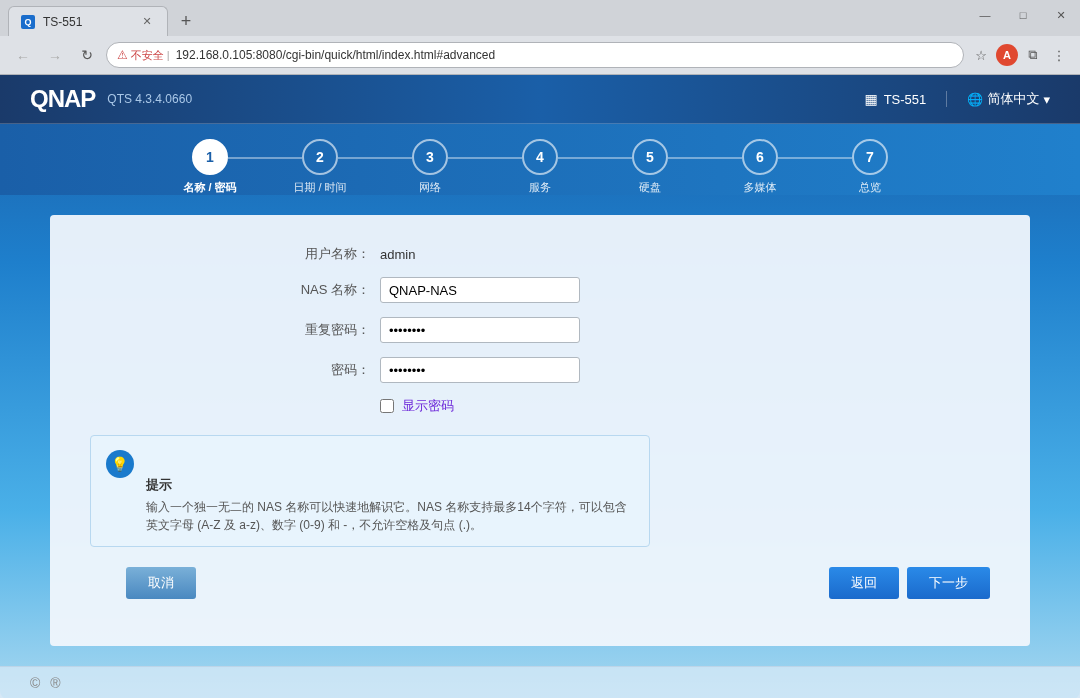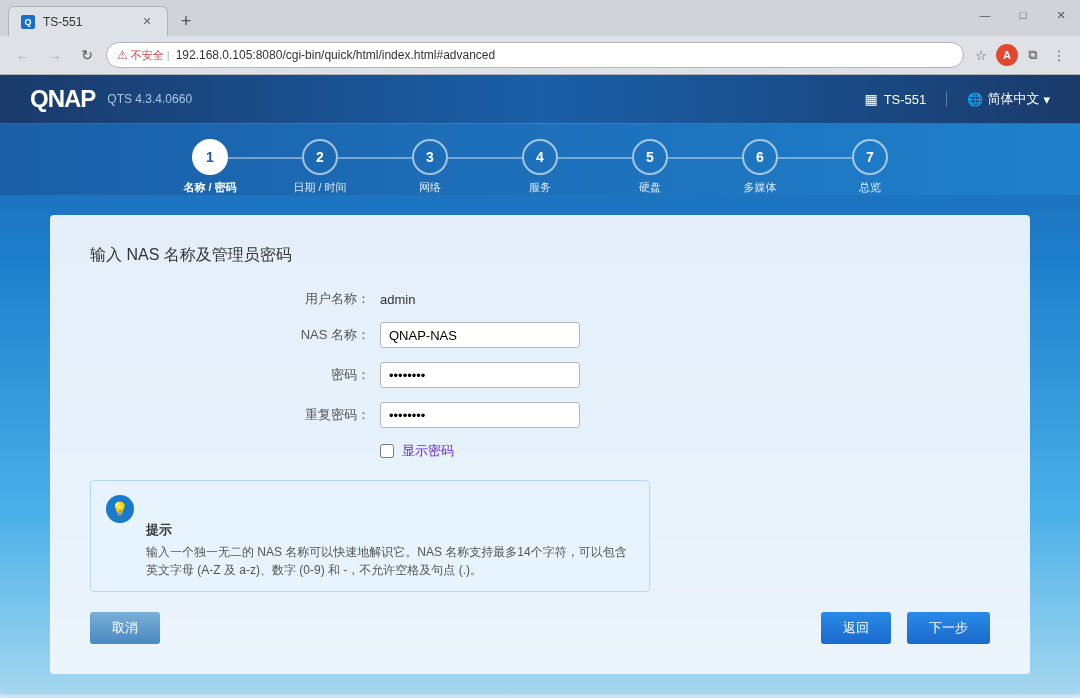--- a/index.html
+++ b/index.html
@@ -400,20 +400,21 @@
       color: #555;
       line-height: 1.5;
     }
 
     
     .card-footer {
       display: flex;
       justify-content: space-between;
       align-items: center;
       margin-top: 20px;
+      margin-left: 36px;
     }
 
     .btn {
       padding: 7px 22px;
       border: none;
       border-radius: 3px;
       font-size: 13px;
       cursor: pointer;
     }
 
@@ -427,21 +428,21 @@
       color: white;
     }
 
     .btn-next {
       background: linear-gradient(180deg, #2a8ae8, #1a6acc);
       color: white;
     }
 
     .btn-group-right {
       display: flex;
-      gap: 16px;
+      gap: 8px;
     }
 
     
     .qnap-footer {
       background: rgba(220, 235, 248, 0.7);
       border-top: 1px solid rgba(180,200,220,0.5);
       padding: 8px 30px;
       display: flex;
       align-items: center;
       justify-content: space-between;
@@ -571,41 +572,40 @@
         <div class="step-label">多媒体</div>
       </div>
       <div class="step-item">
         <div class="step-circle">7</div>
         <div class="step-label">总览</div>
       </div>
     </div>
 
     <div class="qnap-content">
       <div class="content-card">
-        <div class="card-title">输入 NAS 名称及管理员密码</div>
 
         <div class="form-area">
 
           <div class="form-row">
             <label class="form-label">用户名称：</label>
             <span class="static-value">admin</span>
           </div>
 
           <div class="form-row">
             <label class="form-label">NAS 名称：</label>
             <input class="form-input" type="text" value="QNAP-NAS" style="">
           </div>
 
           <div class="form-row">
-            <label class="form-label">密码：</label>
+            <label class="form-label">重复密码：</label>
             <input class="form-input" type="password" value="12345678" style="">
           </div>
 
           <div class="form-row">
-            <label class="form-label">重复密码：</label>
+            <label class="form-label">密码：</label>
             <input class="form-input" type="password" value="12345678" style="">
           </div>
 
           <div class="checkbox-row">
             <input type="checkbox" id="show-pwd" style="">
             <label for="show-pwd" class="checkbox-label">显示密码</label>
           </div>
         </div>
 
         <div class="tip-box">

